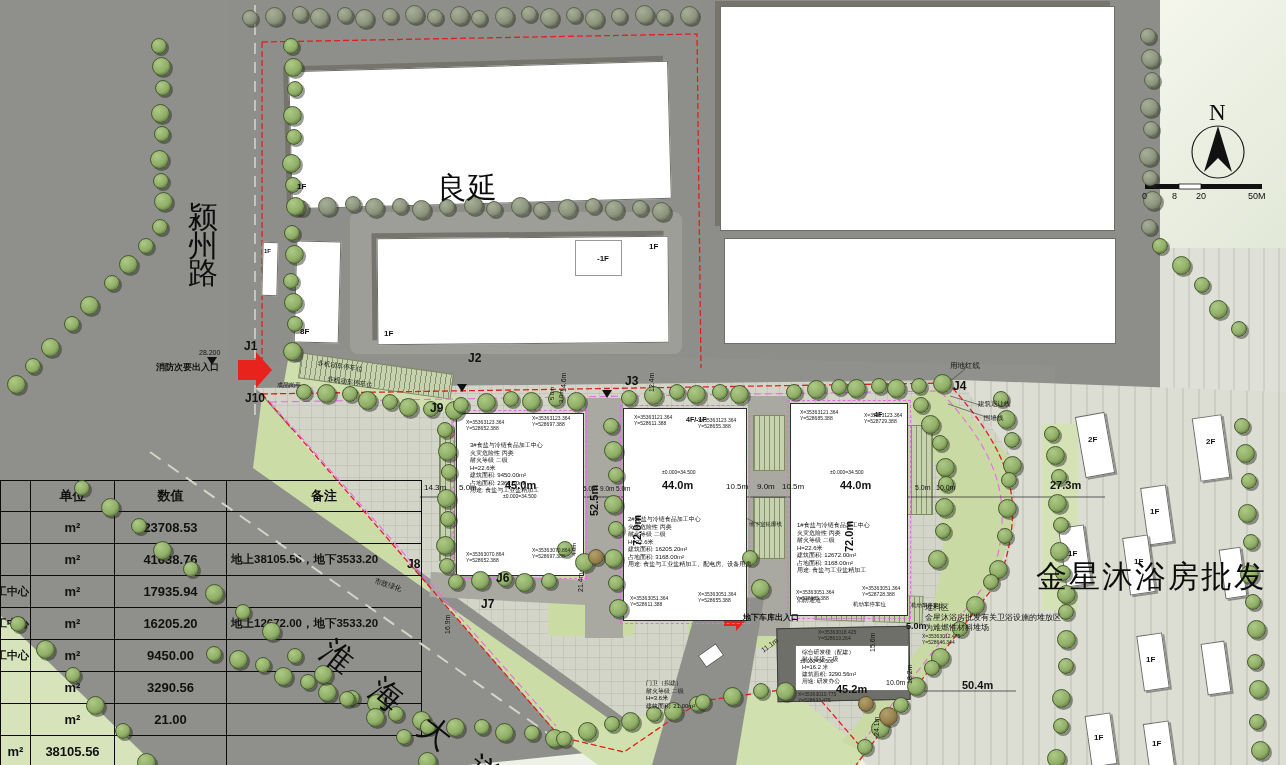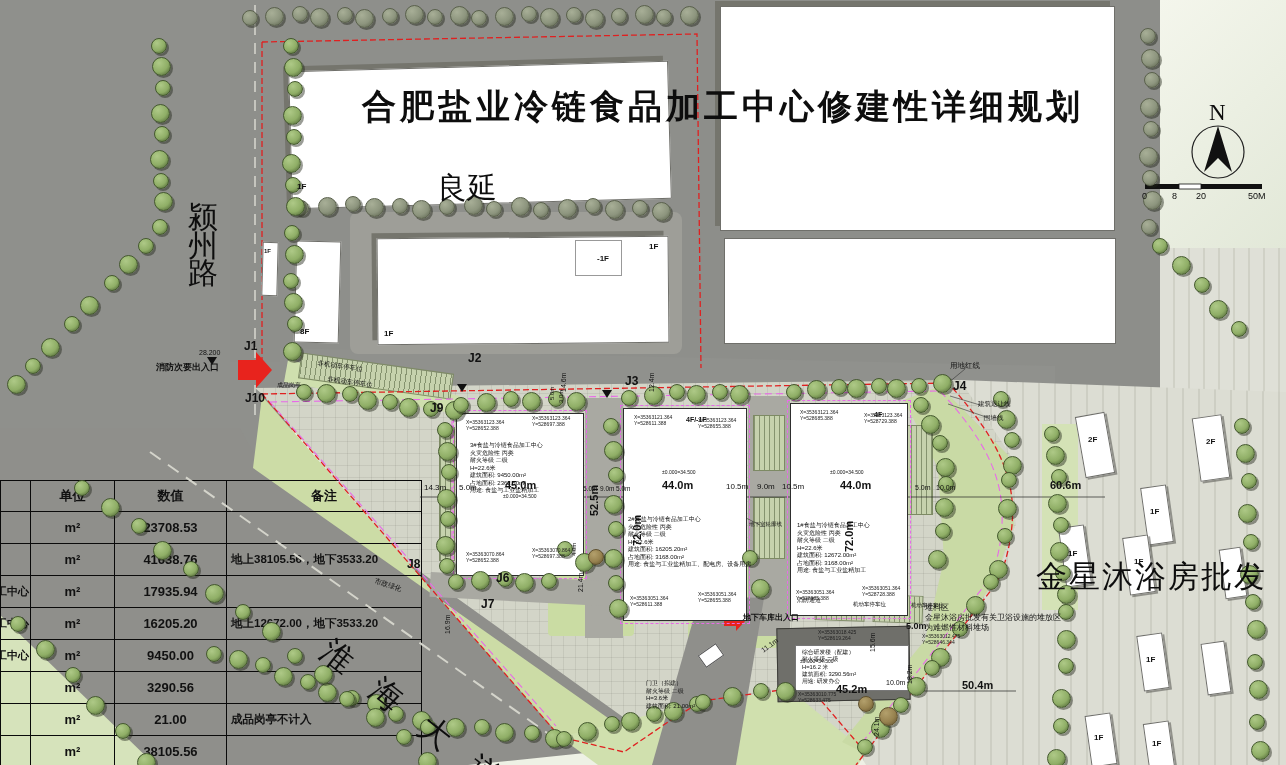--- a/index.html
+++ b/index.html
@@ -92,21 +92,20 @@
       <div class="cell" style="height: 31px;">m²</div>
       <div class="cell" style="height: 31px;">9450.00</div>
       <div class="cell note" style="height: 31px;"></div>
       <div class="cell pref" style="height: 31px;"></div>
       <div class="cell" style="height: 31px;">m²</div>
       <div class="cell" style="height: 31px;">3290.56</div>
       <div class="cell note" style="height: 31px;"></div>
       <div class="cell pref" style="height: 31px;"></div>
       <div class="cell" style="height: 31px;">m²</div>
       <div class="cell" style="height: 31px;">21.00</div>
-      <div class="cell note" style="height: 31px;">成品岗亭不计入</div>
       <div class="cell pref" style="height: 31px;"></div>
       <div class="cell" style="height: 31px;">m²</div>
       <div class="cell" style="height: 31px;">38105.56</div>
       <div class="cell note" style="height: 31px;"></div>
     </div>
 
   <div id="hatches" style="position:absolute;inset:0;z-index:4;">
       <div class="hatch" style="left: 300px; top: 364px; width: 152px; height: 24px; transform: rotate(8deg);"></div>
       <div class="hatch" style="left: 440px; top: 428px; width: 14px; height: 132px;"></div>
       <div class="hatch" style="left: 754px; top: 416px; width: 30px; height: 54px;"></div>
@@ -403,21 +402,20 @@
     <polygon points="724,612 736,612 736,607 747,619 736,631 736,626 724,626" fill="#e8231d"></polygon>
 
     <circle cx="1218" cy="152" r="26" stroke="#222" stroke-width="1.2" fill="none"></circle>
     <polygon points="1218,126 1204,172 1218,158 1232,172" fill="#111"></polygon>
 
     <rect x="1145" y="184" width="34" height="5" fill="#111"></rect>
     <rect x="1179" y="184" width="22" height="5" fill="#fff" stroke="#111" stroke-width=".8"></rect>
     <rect x="1201" y="184" width="61" height="5" fill="#111"></rect>
   </svg>
 
-  <div class="bigtxt" style="left:362px;top:84px;font-size:34px;font-weight:700;letter-spacing:4px;">合肥盐业冷链食品加工中心修建性详细规划</div>
   <div class="bigtxt" style="left:437px;top:168px;font-size:30px;">良延</div>
   <div class="bigtxt" style="left:182px;top:178px;font-size:30px;letter-spacing:28px;writing-mode:vertical-rl;">颍州路</div>
   <div class="bigtxt" style="left:338px;top:630px;font-size:32px;letter-spacing:30px;transform:rotate(38deg);transform-origin:0 0;">淮海大道</div>
   <div class="bigtxt" style="left:1036px;top:556px;font-size:31px;letter-spacing:2px;">金星沐浴房批发</div>
   <div class="bigtxt" style="left:1209px;top:100px;font-size:23px;font-family:'Liberation Serif',serif;">N</div>
   <div class="bigtxt" style="left:1142px;top:191px;font-size:9px;">0</div>
   <div class="bigtxt" style="left:1172px;top:191px;font-size:9px;">8</div>
   <div class="bigtxt" style="left:1196px;top:191px;font-size:9px;">20</div>
   <div class="bigtxt" style="left:1248px;top:191px;font-size:9px;">50M</div>
 
@@ -431,21 +429,21 @@
       <div class="lbl" style="left: 616px; top: 486px; font-size: 6.5px;">5.0m</div>
       <div class="lbl" style="left: 662px; top: 480px; font-size: 11px; font-weight: 700;">44.0m</div>
       <div class="lbl" style="left: 632px; top: 546px; font-size: 11px; font-weight: 700; transform: rotate(-90deg);">72.0m</div>
       <div class="lbl" style="left: 726px; top: 483px; font-size: 8px;">10.5m</div>
       <div class="lbl" style="left: 757px; top: 483px; font-size: 8px;">9.0m</div>
       <div class="lbl" style="left: 782px; top: 483px; font-size: 8px;">10.5m</div>
       <div class="lbl" style="left: 840px; top: 480px; font-size: 11px; font-weight: 700;">44.0m</div>
       <div class="lbl" style="left: 844px; top: 552px; font-size: 11px; font-weight: 700; transform: rotate(-90deg);">72.0m</div>
       <div class="lbl" style="left: 915px; top: 484px; font-size: 7px;">5.0m</div>
       <div class="lbl" style="left: 936px; top: 484px; font-size: 7px;">10.0m</div>
-      <div class="lbl" style="left: 1050px; top: 480px; font-size: 11px; font-weight: 700;">60.6m</div>
+      <div class="lbl" style="left: 1050px; top: 480px; font-size: 11px; font-weight: 700;">27.3m</div>
       <div class="lbl" style="left: 560px; top: 392px; font-size: 7px; transform: rotate(-90deg);">14.6m</div>
       <div class="lbl" style="left: 648px; top: 392px; font-size: 7px; transform: rotate(-90deg);">12.4m</div>
       <div class="lbl" style="left: 549px; top: 400px; font-size: 6px; transform: rotate(-90deg);">5.0m</div>
       <div class="lbl" style="left: 558px; top: 403px; font-size: 6px; transform: rotate(-90deg);">3.0m</div>
       <div class="lbl" style="left: 444px; top: 634px; font-size: 7px; transform: rotate(-90deg);">16.9m</div>
       <div class="lbl" style="left: 571px; top: 556px; font-size: 6px; transform: rotate(-90deg);">4.0m</div>
       <div class="lbl" style="left: 577px; top: 592px; font-size: 7px; transform: rotate(-90deg);">21.4m</div>
       <div class="lbl" style="left: 869px; top: 652px; font-size: 7px; transform: rotate(-90deg);">15.6m</div>
       <div class="lbl" style="left: 906px; top: 622px; font-size: 9px; font-weight: 700;">5.0m</div>
       <div class="lbl" style="left: 760px; top: 648px; font-size: 7px; transform: rotate(-37deg);">11.1m</div>

